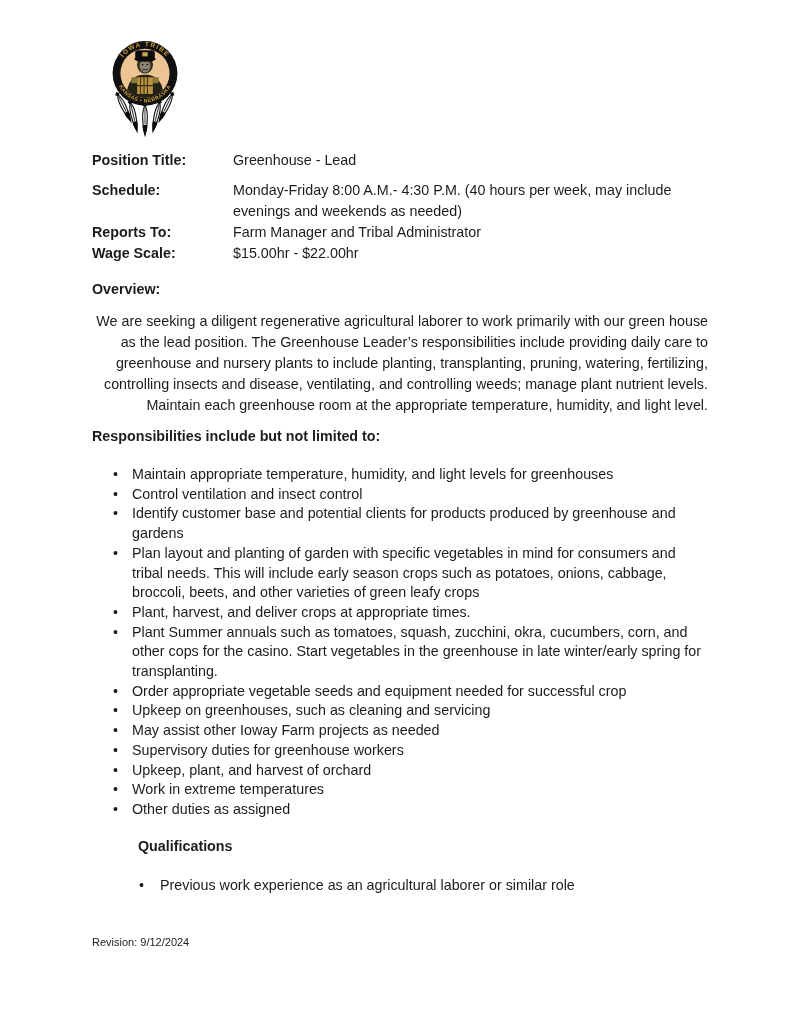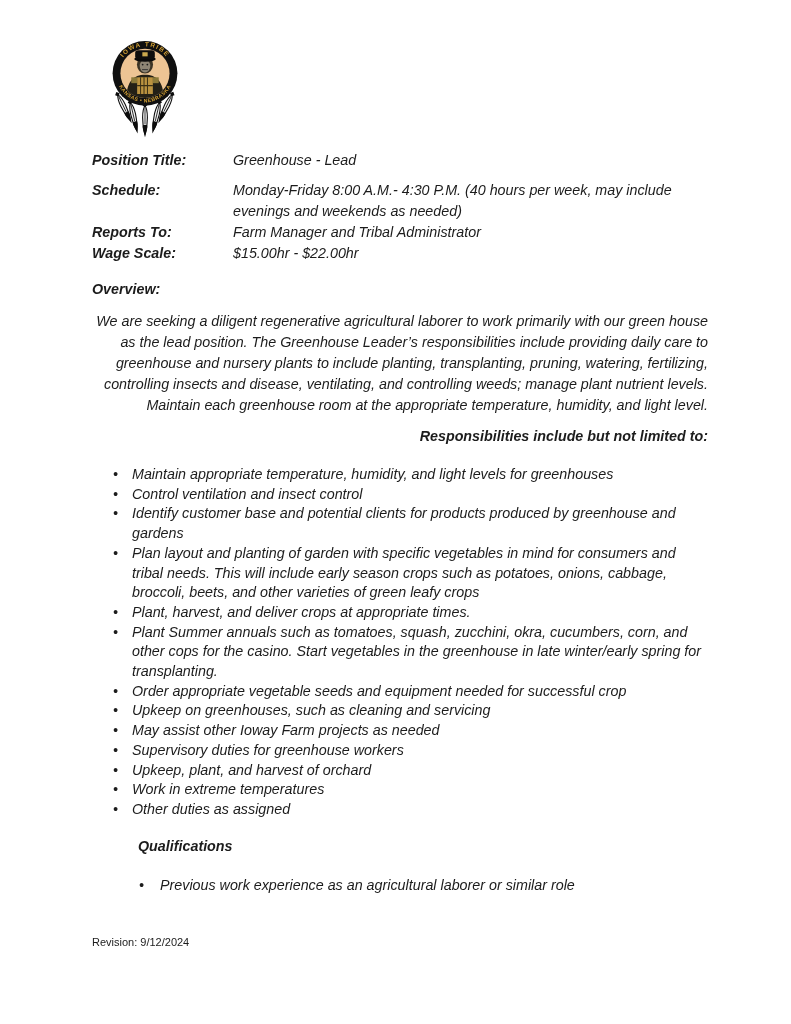--- a/index.html
+++ b/index.html
@@ -8,36 +8,36 @@
     width: 791px;
     height: 1024px;
     background: #ffffff;
     box-sizing: border-box;
     padding: 38px 83px 0 92px;
     font-family: "Liberation Sans", sans-serif;
     font-size: 14.3px;
     color: #1c1c1c;
     overflow: hidden;
   }
-  .content { width: 616px; font-style: italic; }
+  .content { width: 616px; }
 
   
   .logo-wrap { width: 110px; height: 110px; margin-left: -2px; }
 
   
   .fields { margin-top: 2px; }
   .field-row { display: flex; line-height: 21px; }
   .field-row .flabel { width: 141px; flex: none; font-weight: bold; }
   .field-row .fvalue { flex: 1; }
   .gap-above { margin-top: 9px; }
 
   .section-heading { font-weight: bold; line-height: 21px; }
   .overview-heading { margin-top: 15px; }
   .overview-body { margin-top: 11px; line-height: 21px; text-align: right; }
-  .resp-heading { margin-top: 10px; text-align: right; }
+  .resp-heading { margin-top: 10px; }
 
   ul.bullets { margin: 18px 0 0 0; padding: 0; list-style: none; line-height: 19.7px; }
   ul.bullets li { position: relative; padding-left: 40px; }
   ul.bullets li::before { content: "\2022"; position: absolute; left: 21px; top: 0; }
 
   .qual-heading { margin-top: 16px; margin-left: 46px; font-weight: bold; line-height: 21px; }
   ul.qual-bullets { margin: 18px 0 0 0; padding: 0; list-style: none; line-height: 20px; }
   ul.qual-bullets li { position: relative; padding-left: 68px; }
   ul.qual-bullets li::before { content: "\2022"; position: absolute; left: 47px; top: 0; }
 

